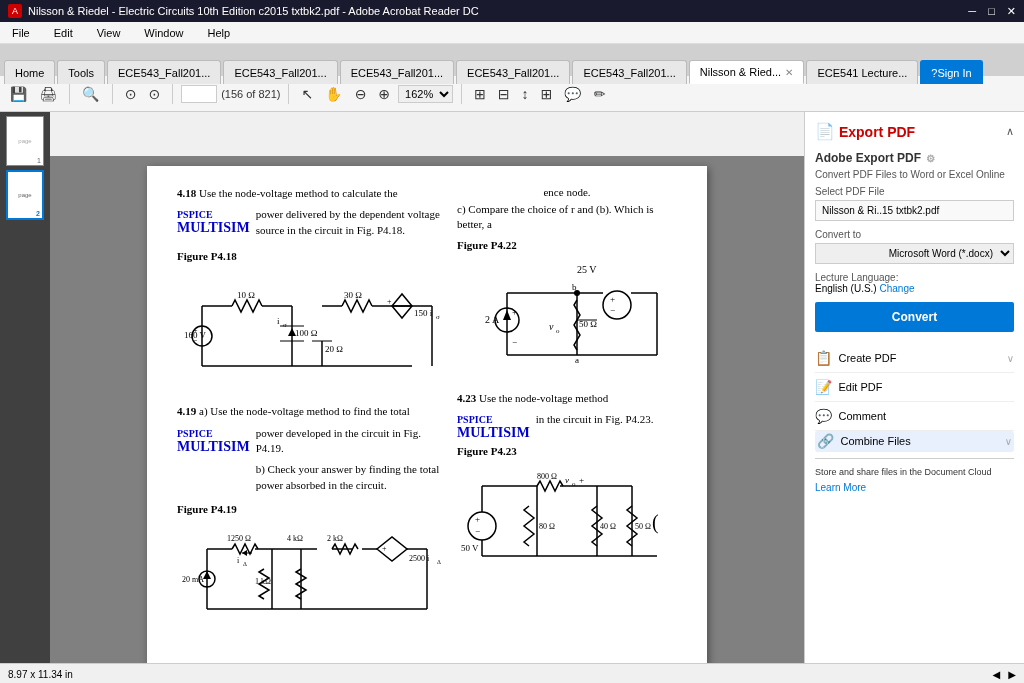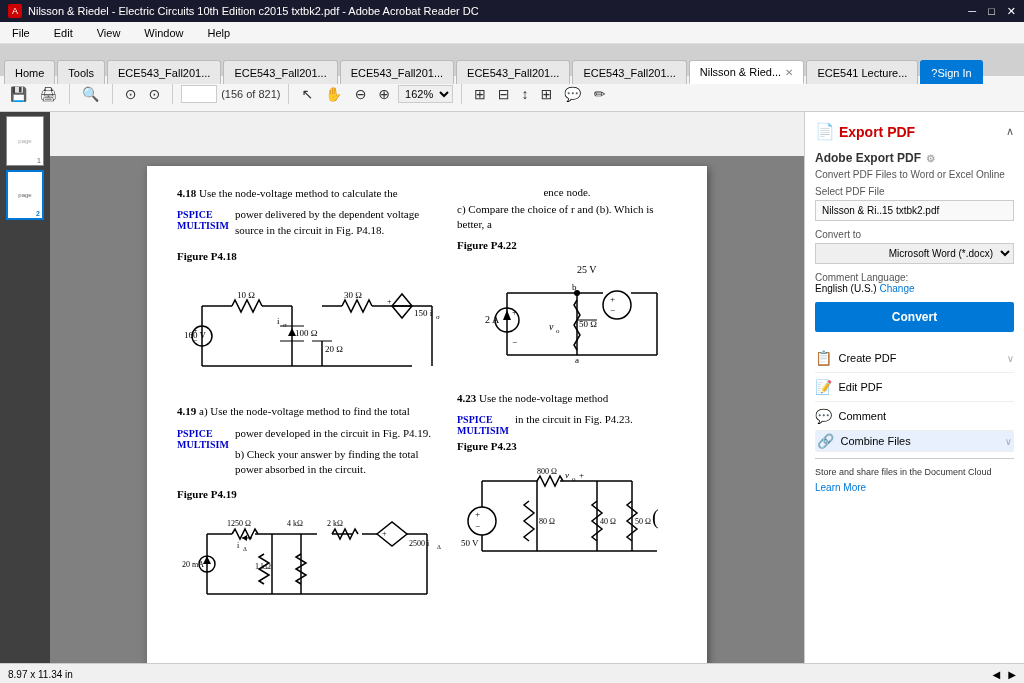--- a/index.html
+++ b/index.html
@@ -254,21 +254,21 @@
     }
     .status-left { display: flex; gap: 16px; }
     .status-right { display: flex; align-items: center; gap: 8px; }
 
     
     .circuit-svg { display: block; margin: 4px auto; }
     .problem-text { font-family: 'Times New Roman', serif; font-size: 11px; line-height: 1.4; margin-bottom: 6px; }
     .figure-label { font-weight: bold; font-size: 11px; text-align: left; margin: 4px 0 2px; font-family: 'Times New Roman', serif; }
     .problem-num { font-weight: bold; }
     .pspice-tag { font-size: 10px; color: #0000cc; font-weight: bold; }
-    .multisim-tag { font-size: 10px; color: #0000cc; font-weight: bold; }
+    .multisim-tag { font-size: 14px; color: #0000cc; font-weight: bold; }
     .tags-col { display: flex; flex-direction: column; float: left; margin-right: 4px; margin-top: 2px; }
     .two-col { display: flex; gap: 10px; }
     .col-left { flex: 1; }
     .col-right { flex: 1; }
     .ence-node { text-align: center; font-family: 'Times New Roman', serif; font-size: 11px; margin-bottom: 4px; }
   </style>
 </head>
 <body>
 
 <div class="title-bar">
@@ -616,21 +616,21 @@
     <div class="sub-text">Convert PDF Files to Word or Excel Online</div>
     
     <div class="convert-to-label">Select PDF File</div>
     <div class="pdf-file-box">Nilsson &amp; Ri..15 txtbk2.pdf</div>
     
     <div class="convert-to-label">Convert to</div>
     <select class="convert-select">
       <option>Microsoft Word (*.docx)</option>
     </select>
     
-    <div class="doc-lang-label">Comment Language:</div>
+    <div class="doc-lang-label">Lecture Language:</div>
     <div class="doc-lang-value">
       <span>English (U.S.)</span>
       <a href="#"> <span>Change</span></a>
     </div>
 
     <button class="convert-btn">Convert</button>
 
     
     <div class="action-row">
       <span class="action-icon">📋</span>

